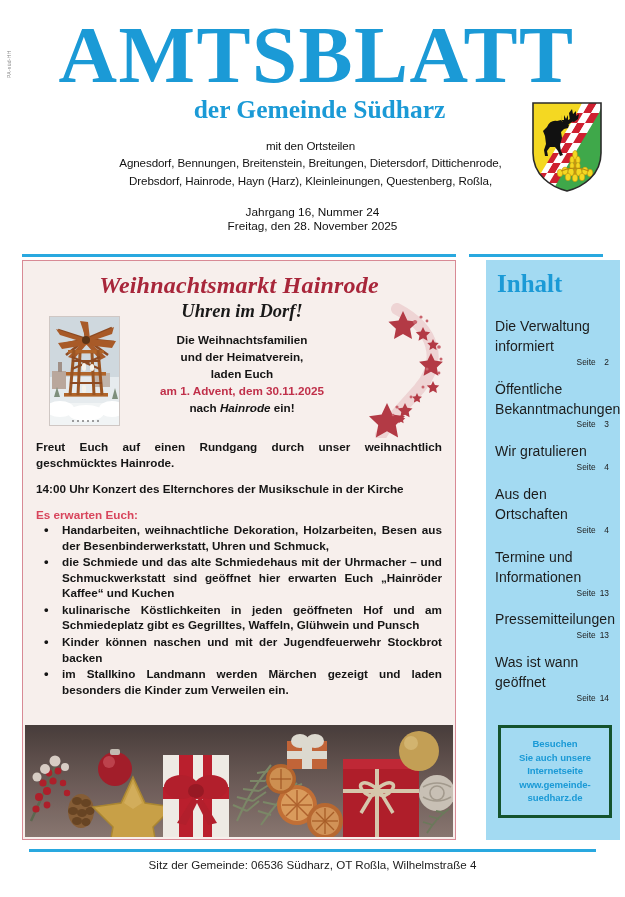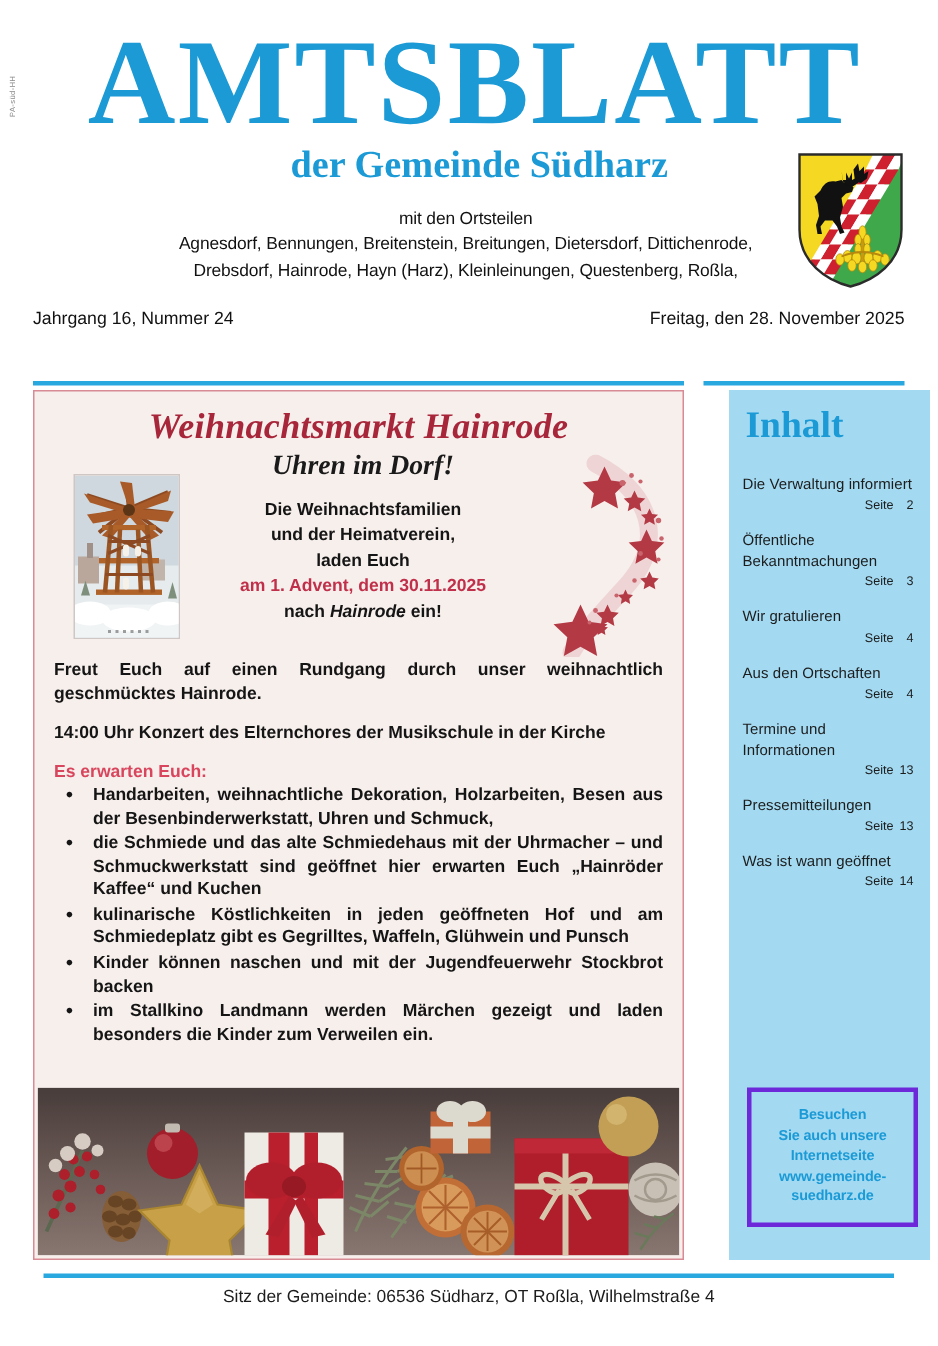--- a/index.html
+++ b/index.html
@@ -77,20 +77,21 @@
   .ortsteile .ot-lead { font-size: 11.6px; }
 
   .issue-line {
     display: flex;
     justify-content: space-between;
     align-items: center;
     font-size: 11.8px;
     color: #111111;
     margin-top: 16px;
     padding: 0 4px 0 4px;
+    flex-direction: column;
   }
 
   
   .crest {
     position: absolute;
     right: 22px;
     top: 101px;
     width: 72px;
     height: 92px;
   }
@@ -270,21 +271,21 @@
     font-weight: bold;
     color: #1b9ad6;
     font-size: 25px;
     margin: 2px 0 0 2px;
   }
 
   .sb-list { margin-top: 19px; }
 
   .sb-item { margin-bottom: 11px; }
   .sb-item-label {
-    font-size: 10px;
+    font-size: 14px;
     color: #1c1c1c;
     line-height: 1.42;
     letter-spacing: .05px;
   }
   .sb-item-page {
     font-size: 8.4px;
     color: #1c1c1c;
     text-align: right;
     line-height: 1.42;
     padding-right: 2px;
@@ -293,21 +294,21 @@
     display: inline-block;
     min-width: 11px;
     text-align: right;
   }
 
   .sb-web {
     position: absolute;
     left: 12px;
     bottom: 22px;
     width: 114px;
-    border: 3px solid #6d28d9;
+    border: 3px solid #14532d;
     padding: 9px 4px 10px 4px;
     text-align: center;
   }
   .sb-web-line {
     font-size: 9.6px;
     font-weight: bold;
     color: #1b9ad6;
     line-height: 1.42;
     letter-spacing: -.1px;
   }

